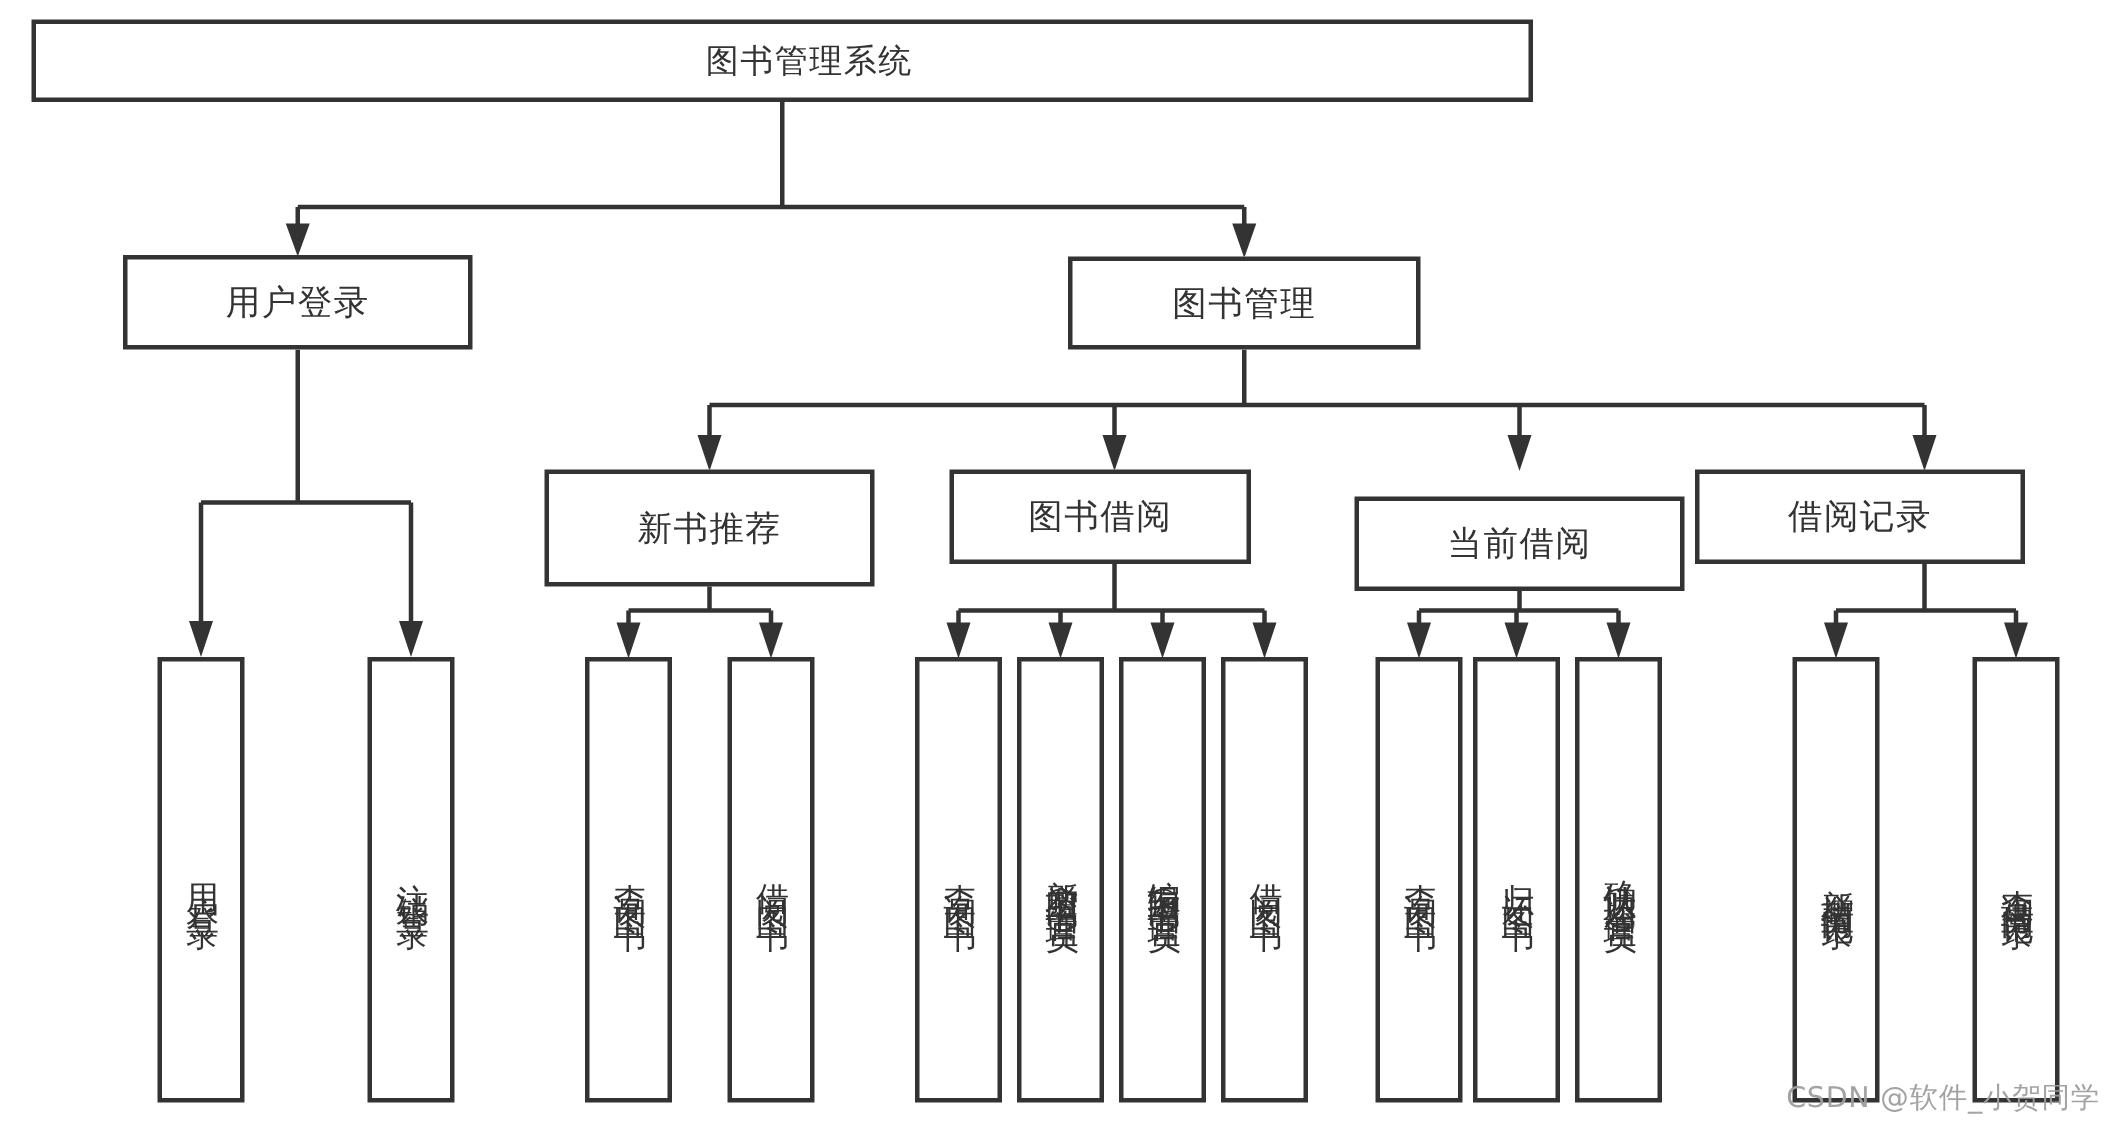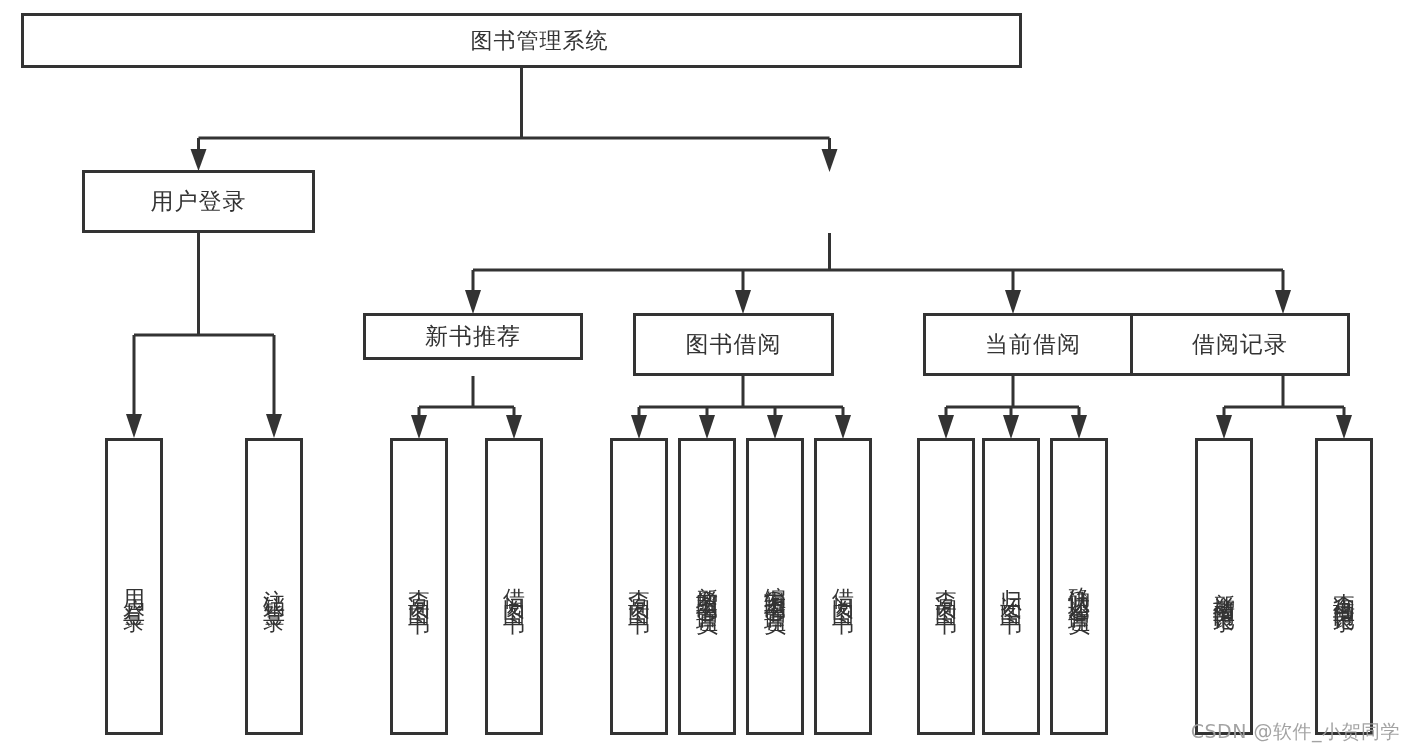--- a/index.html
+++ b/index.html
@@ -87,28 +87,31 @@
     </g>
   </svg>
 
   <div class="node hnode root" style="left:21px;top:13px;width:1001px;height:55px;padding-left:36px;">
     <span>图书管理系统</span>
   </div>
 
   <div class="node hnode" style="left:82px;top:170px;width:233px;height:63px;">
     <span>用户登录</span>
   </div>
+  <div class="node hnode" style="left:712px;top:171px;width:235px;height:62px;">
+    <span>图书管理</span>
+  </div>
 
-  <div class="node hnode" style="left:363px;top:313px;width:220px;height:47px;">
+  <div class="node hnode" style="left:363px;top:313px;width:220px;height:78px;">
     <span>新书推荐</span>
   </div>
   <div class="node hnode" style="left:633px;top:313px;width:201px;height:63px;">
     <span>图书借阅</span>
   </div>
-  <div class="node hnode" style="left:903px;top:313px;width:220px;height:63px;margin-left:20px;">
+  <div class="node hnode" style="left:903px;top:331px;width:220px;height:63px;">
     <span>当前借阅</span>
   </div>
   <div class="node hnode" style="left:1130px;top:313px;width:220px;height:63px;">
     <span>借阅记录</span>
   </div>
 
   <div class="node leaf" style="left:105px;">
     <span class="vtext">用户登录</span>
   </div>
   <div class="node leaf" style="left:245px;">

